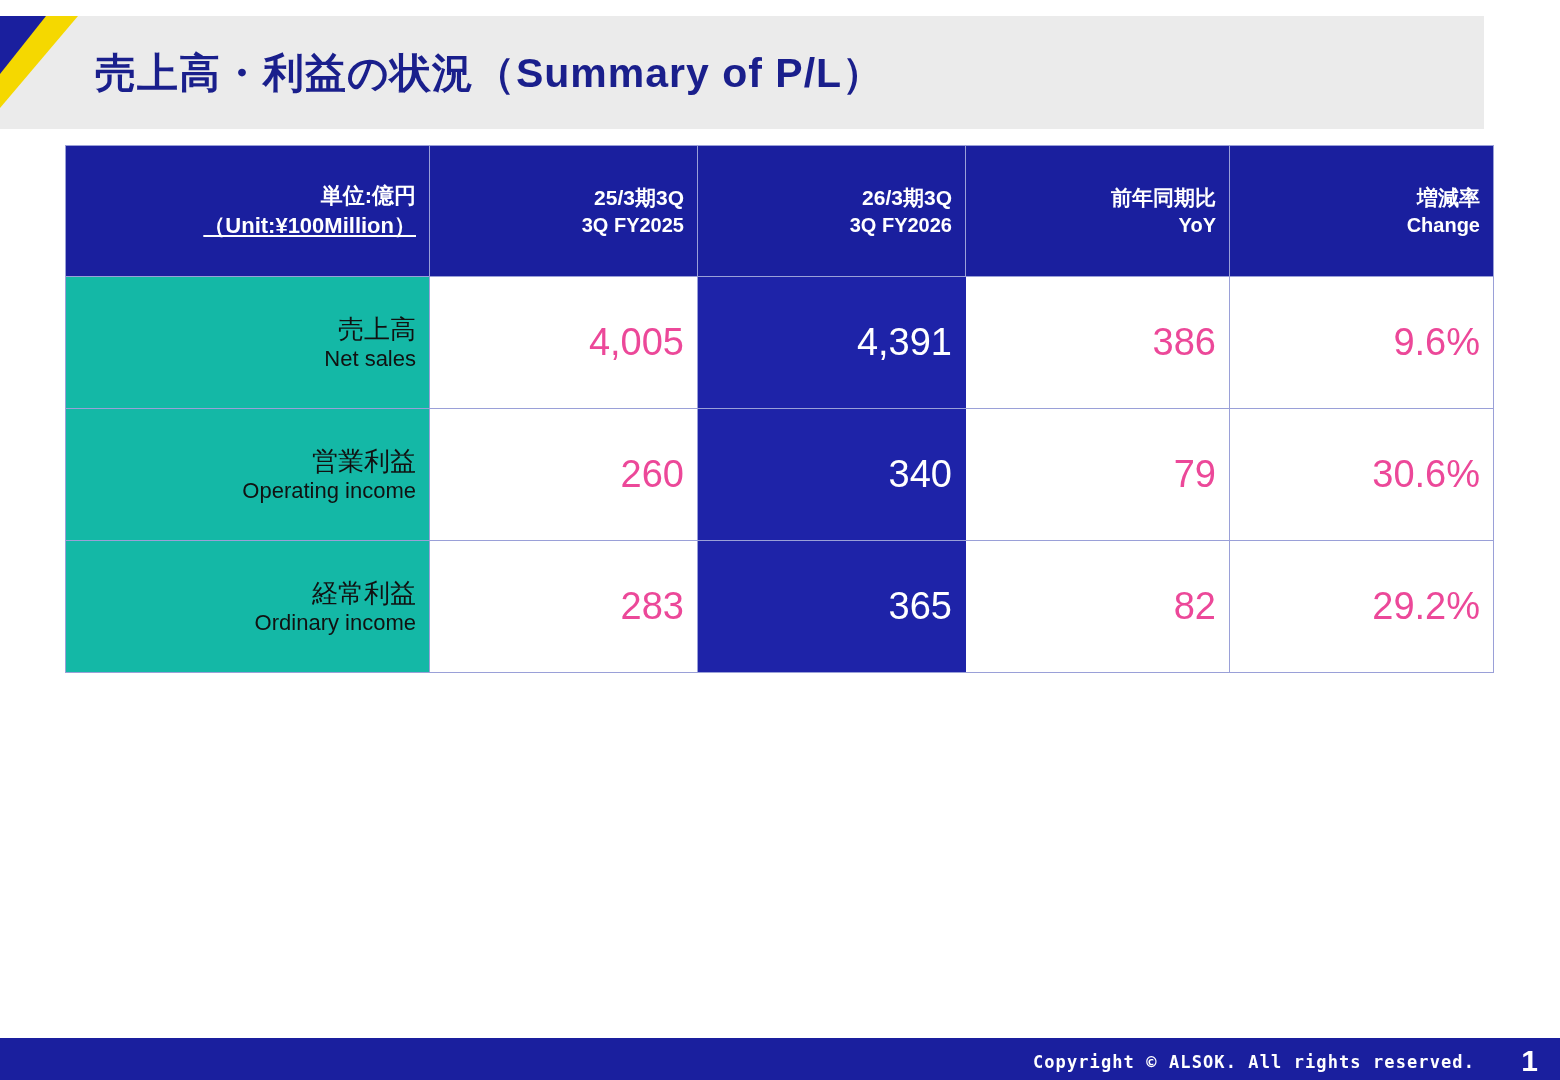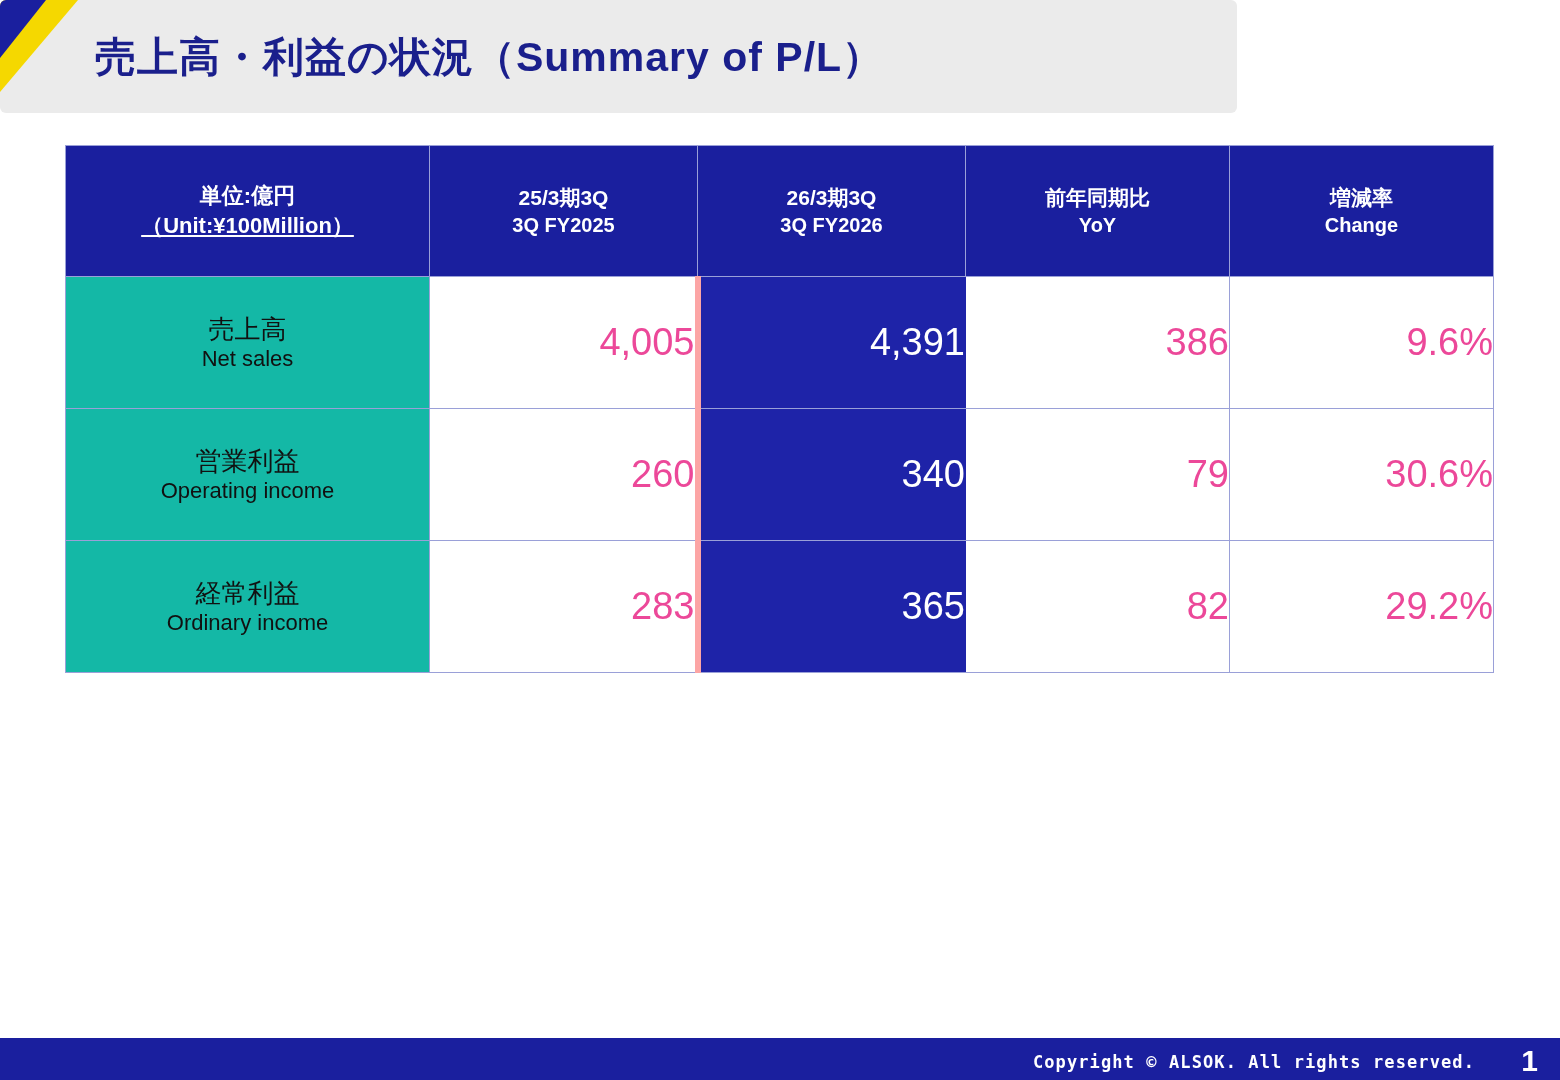--- a/index.html
+++ b/index.html
@@ -15,26 +15,25 @@
   .slide {
     position: relative;
     width: 1560px;
     height: 1080px;
     background: #ffffff;
   }
 
   
   .header {
     position: absolute;
-    top: 0; left: 0;
-    width: 1237px;
+    top: 16px; left: 0;
+    width: 1484px;
     height: 113px;
     background: #ebebeb;
     overflow: hidden;
-    border-radius: 6px;
   }
   .header-accent {
     position: absolute;
     top: 0; left: 0;
     width: 120px;
     height: 113px;
     overflow: hidden;
   }
   .header-title {
     position: absolute;
@@ -60,21 +59,22 @@
     table-layout: fixed;
   }
   table.pl col.c0 { width: 364px; }
   table.pl col.c1 { width: 268px; }
   table.pl col.c2 { width: 268px; }
   table.pl col.c3 { width: 264px; }
   table.pl col.c4 { width: 264px; }
 
   table.pl th, table.pl td {
     border: 1px solid #9aa0d8;
-    padding: 0;
+    padding: 13px;
+    text-align: right;
   }
   thead th {
     background: #1a1f9e;
     color: #ffffff;
     height: 131px;
     text-align: center;
     vertical-align: middle;
     border: 1px solid #ffffff;
   }
   .th-jp {
@@ -118,21 +118,21 @@
     text-align: right;
     vertical-align: middle;
     font-size: 38px;
     color: #ec4899;
     background: #ffffff;
     padding-right: 18px;
   }
   td.num.hl {
     background: #1e23a8;
     color: #ffffff;
-    border-left: 6px solid #fca5a5;
+    border-left: 1px solid #fca5a5;
     border-right: 1px solid #1e23a8;
   }
 
   
   .footer-bar {
     position: absolute;
     left: 0; bottom: 0;
     width: 1560px;
     height: 42px;
     background: #1a1f9e;

